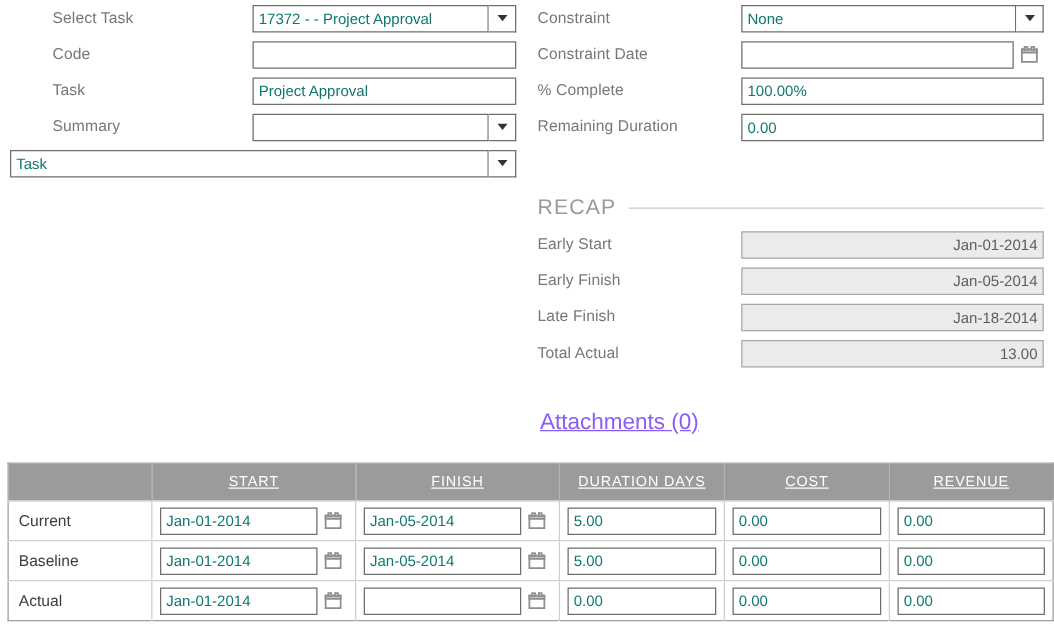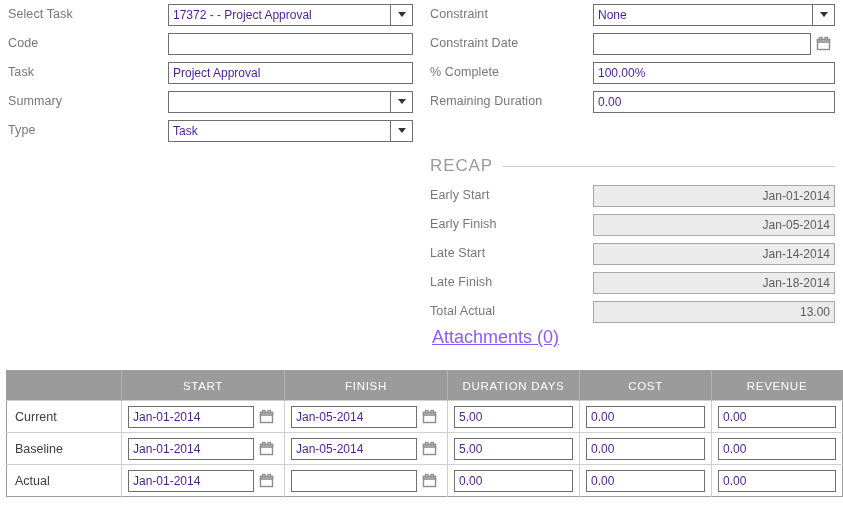--- a/index.html
+++ b/index.html
@@ -31,40 +31,40 @@
     align-items: center;
     margin-bottom: 0px;
   }
   .lbl {
     color: #777777;
     font-size: 12.5px;
     letter-spacing: 0.1px;
     white-space: nowrap;
     line-height: 1;
   }
-  .form-col.left .lbl  { width: 160px; }
+  .form-col.left .lbl  { width: 160px; margin-left: 34px; }
   .form-col.right .lbl { width: 163px; }
 
   .ctl {
     flex: 1;
     display: flex;
     align-items: stretch;
     height: 22px;
   }
 
   .inp {
     flex: 1;
     box-sizing: border-box;
     border: 1px solid #6f6f6f;
     background: #ffffff;
     height: 22px;
     line-height: 20px;
     font-family: "Liberation Sans", sans-serif;
     font-size: 12px;
-    color: #4c1d95;
+    color: #0f766e;
     padding: 0 4px;
     white-space: nowrap;
     overflow: hidden;
   }
   .inp.ralign { text-align: left; }
   .inp.readonly {
     background: #ebebeb;
     border: 1px solid #a8a8a8;
     color: #5d5d5d;
     text-align: right;
@@ -143,20 +143,21 @@
   .tbl th {
     background: #9b9b9b;
     color: #ffffff;
     font-size: 11.5px;
     font-weight: normal;
     letter-spacing: 0.7px;
     height: 29px;
     text-align: center;
     border-right: 1px solid #b3b3b3;
     padding: 0;
+    text-decoration: underline;
   }
   .tbl th:last-child { border-right: none; }
   .tbl td {
     height: 31px;
     border-top: 1px solid #cfcfcf;
     border-right: 1px solid #cfcfcf;
     padding: 0 6px;
     vertical-align: middle;
   }
   .tbl td:last-child { border-right: none; }
@@ -208,21 +209,20 @@
     <div class="lbl">Summary</div>
     <div class="ctl">
       <div class="inp"></div>
       <div class="ddbtn">
         <span class="caret"></span>
       </div>
     </div>
   </div>
 
   <div class="row">
-    <div class="lbl">Type</div>
     <div class="ctl">
       <div class="inp">Task</div>
       <div class="ddbtn">
         <span class="caret"></span>
       </div>
     </div>
   </div>
 
 </div>
 
@@ -284,26 +284,20 @@
     </div>
   </div>
 
   <div class="row">
     <div class="lbl">Early Finish</div>
     <div class="ctl">
       <div class="inp readonly">Jan-05-2014</div>
     </div>
   </div>
 
-  <div class="row">
-    <div class="lbl">Late Start</div>
-    <div class="ctl">
-      <div class="inp readonly">Jan-14-2014</div>
-    </div>
-  </div>
 
   <div class="row">
     <div class="lbl">Late Finish</div>
     <div class="ctl">
       <div class="inp readonly">Jan-18-2014</div>
     </div>
   </div>
 
   <div class="row">
     <div class="lbl">Total Actual</div>

